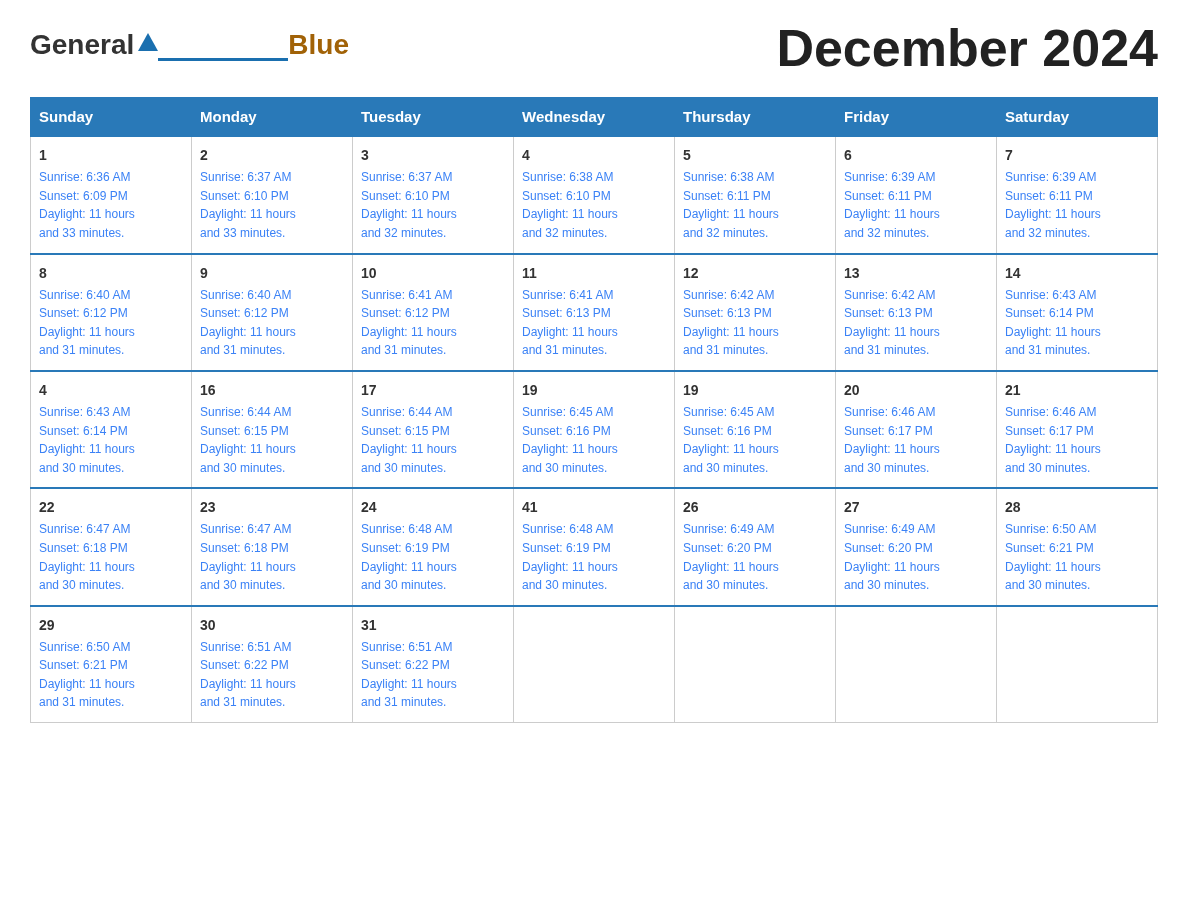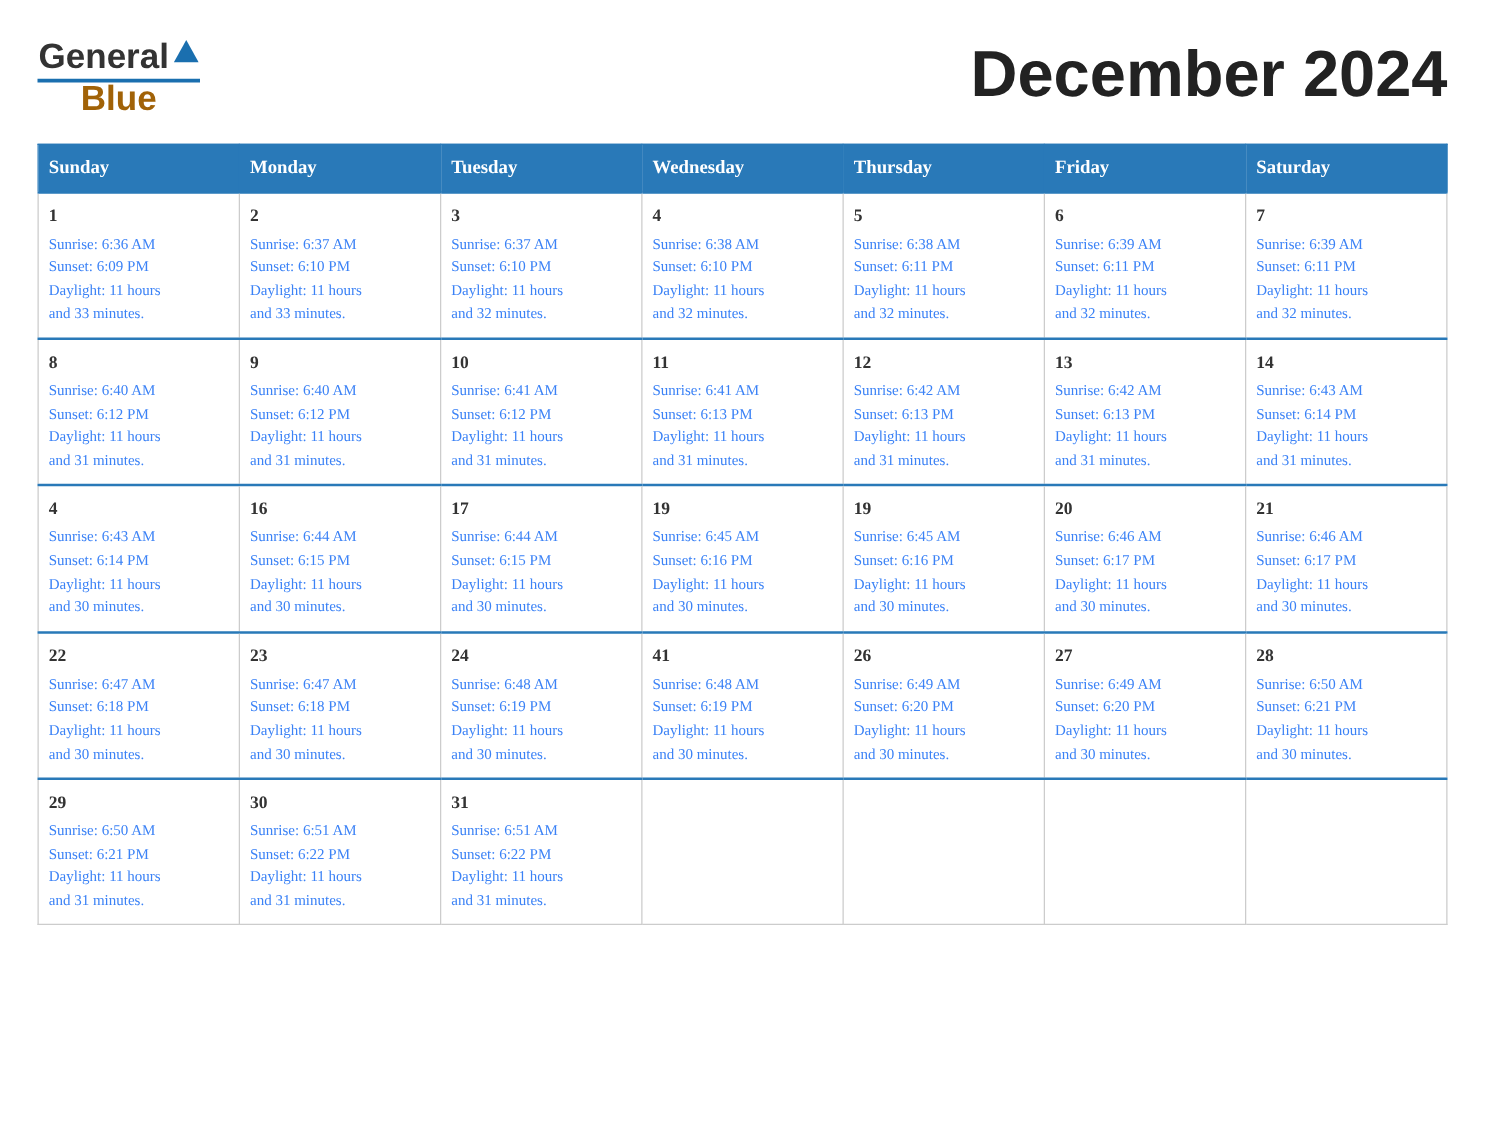--- a/index.html
+++ b/index.html
@@ -11,44 +11,42 @@
       padding: 20px 30px;
     }
     .header-area {
       display: flex;
       justify-content: space-between;
       align-items: flex-start;
       margin-bottom: 20px;
     }
     .logo {
       display: flex;
-      flex-direction: column;
-      align-items: center;
+      flex-direction: row;
+      align-items: flex-end;
       padding-top: 10px;
     }
     .title-area {
       text-align: right;
     }
     .month-title {
       font-size: 52px;
       font-weight: bold;
       color: #222;
       line-height: 1.1;
-      margin-top: 12px;
     }
     .location-title {
       font-size: 22px;
       color: #555;
       margin-top: 4px;
     }
     table {
       width: 100%;
       border-collapse: collapse;
       table-layout: fixed;
-      font-family: Liberation Serif, serif;
     }
     th {
       background-color: #2979b8;
       color: #fff;
       font-size: 15px;
       font-weight: bold;
       padding: 10px 8px;
       text-align: left;
       border: 1px solid #2979b8;
     }

